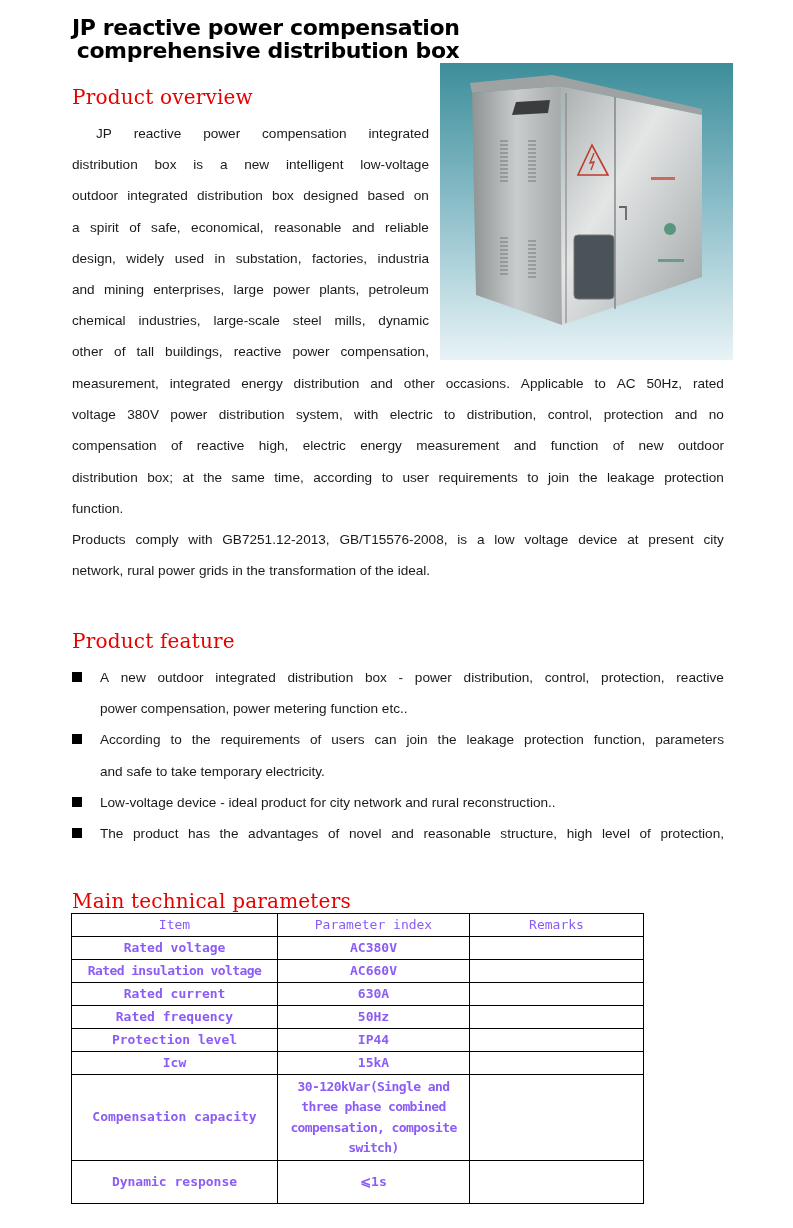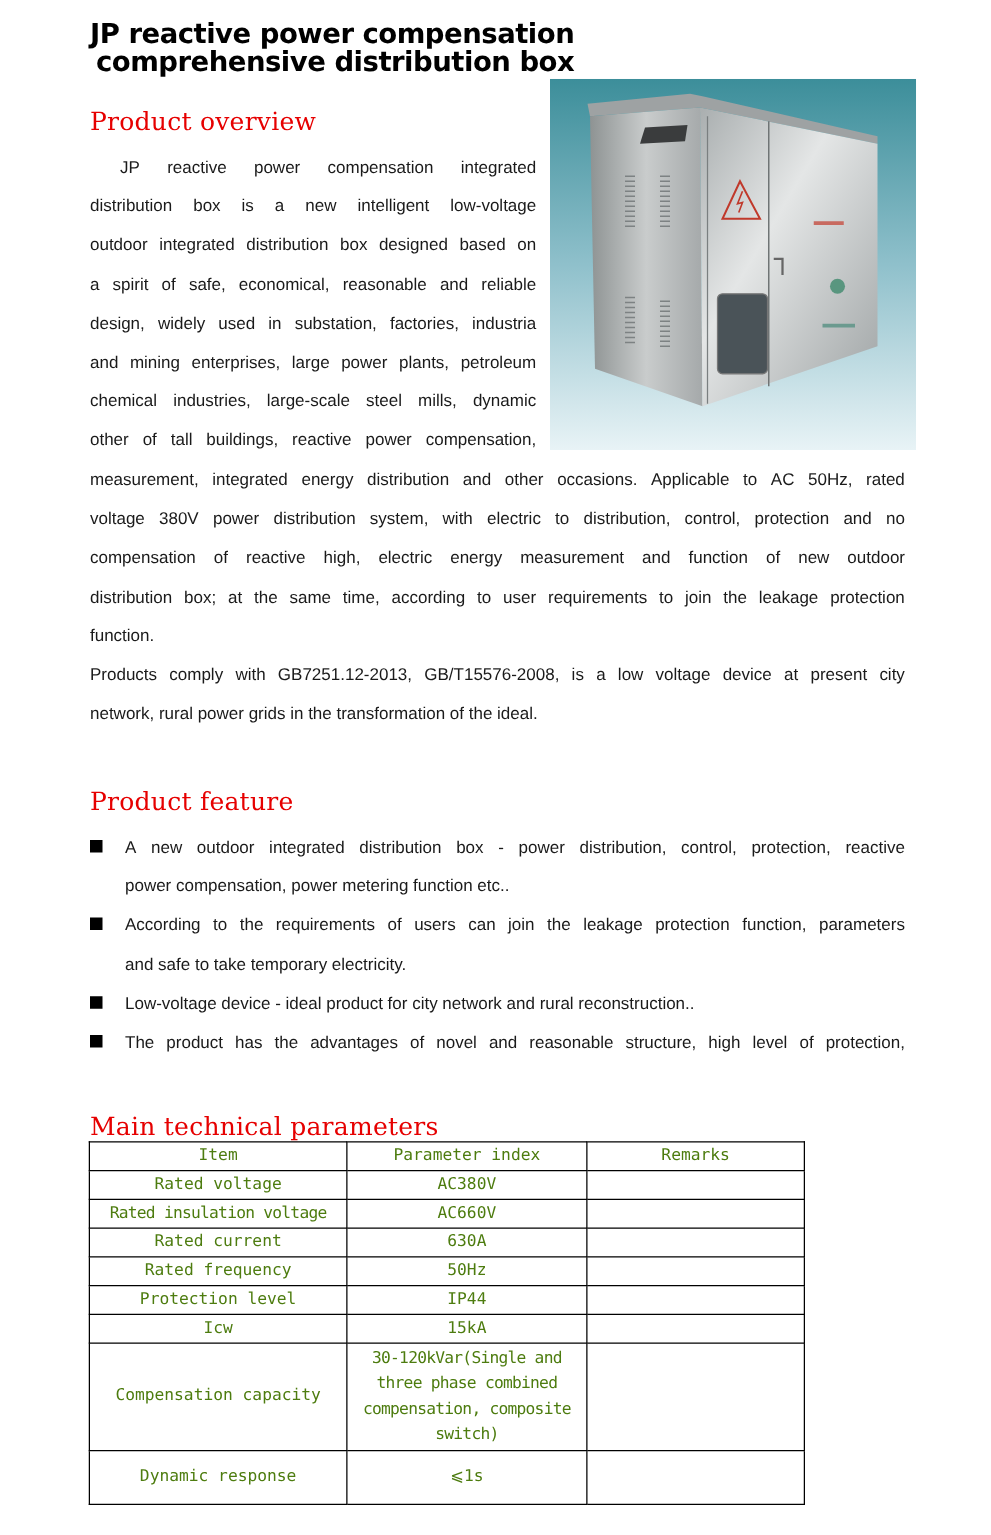--- a/index.html
+++ b/index.html
@@ -7,24 +7,24 @@
   .title { position: absolute; left: 72px; top: 16px; font-family: "DejaVu Sans", sans-serif; font-weight: bold; font-size: 22px; line-height: 23px; letter-spacing: -0.4px; margin: 0; text-align: right; }
   .section-heading { position: absolute; left: 72px; color: #e60000; font-family: "DejaVu Serif", "Liberation Serif", serif; font-size: 20px; line-height: 20px; margin: 0; font-weight: normal; letter-spacing: 0.2px; }
   .para { position: absolute; left: 72px; font-family: "Liberation Sans", sans-serif; font-size: 13.6px; color: #1a1a1a; margin: 0; }
   
   .jline { display: flex; justify-content: space-between; height: 31.2px; line-height: 31.2px; white-space: nowrap; }
   .jline.left { justify-content: flex-start; }
   .product-image { position: absolute; left: 440px; top: 63px; width: 293px; height: 297px; overflow: hidden; }
   .features { position: absolute; left: 72px; top: 662px; width: 652px; font-family: "Liberation Sans", sans-serif; font-size: 13.6px; color: #1a1a1a; }
   .feature { position: relative; padding-left: 28px; }
   .bullet { position: absolute; left: 0; top: 10px; width: 10px; height: 10px; background: #000; }
-  table.params { position: absolute; left: 71px; top: 913px; border-collapse: collapse; font-family: "DejaVu Sans Mono", "Liberation Mono", monospace; font-size: 13px; color: #4d7c0f; }
+  table.params { position: absolute; left: 71px; top: 913px; border-collapse: collapse; font-family: "DejaVu Sans Mono", "Liberation Mono", monospace; font-size: 13px; color: #8b5cf6; }
   table.params td, table.params th { border: 1.3px solid #000; text-align: center; font-weight: normal; padding: 0; line-height: 20.5px; }
   table.params th { height: 22px; }
-  table.params td { height: 22px; }
+  table.params td { height: 22px; font-weight: bold; }
   .c1 { width: 205px; } .c2 { width: 191px; } .c3 { width: 173px; }
   .cond { letter-spacing: -0.6px; }
 </style>
 </head>
 <body>
 
 <h1 class="title">
   <span>JP reactive power compensation</span><br>
   <span>comprehensive distribution box</span>
 </h1>

